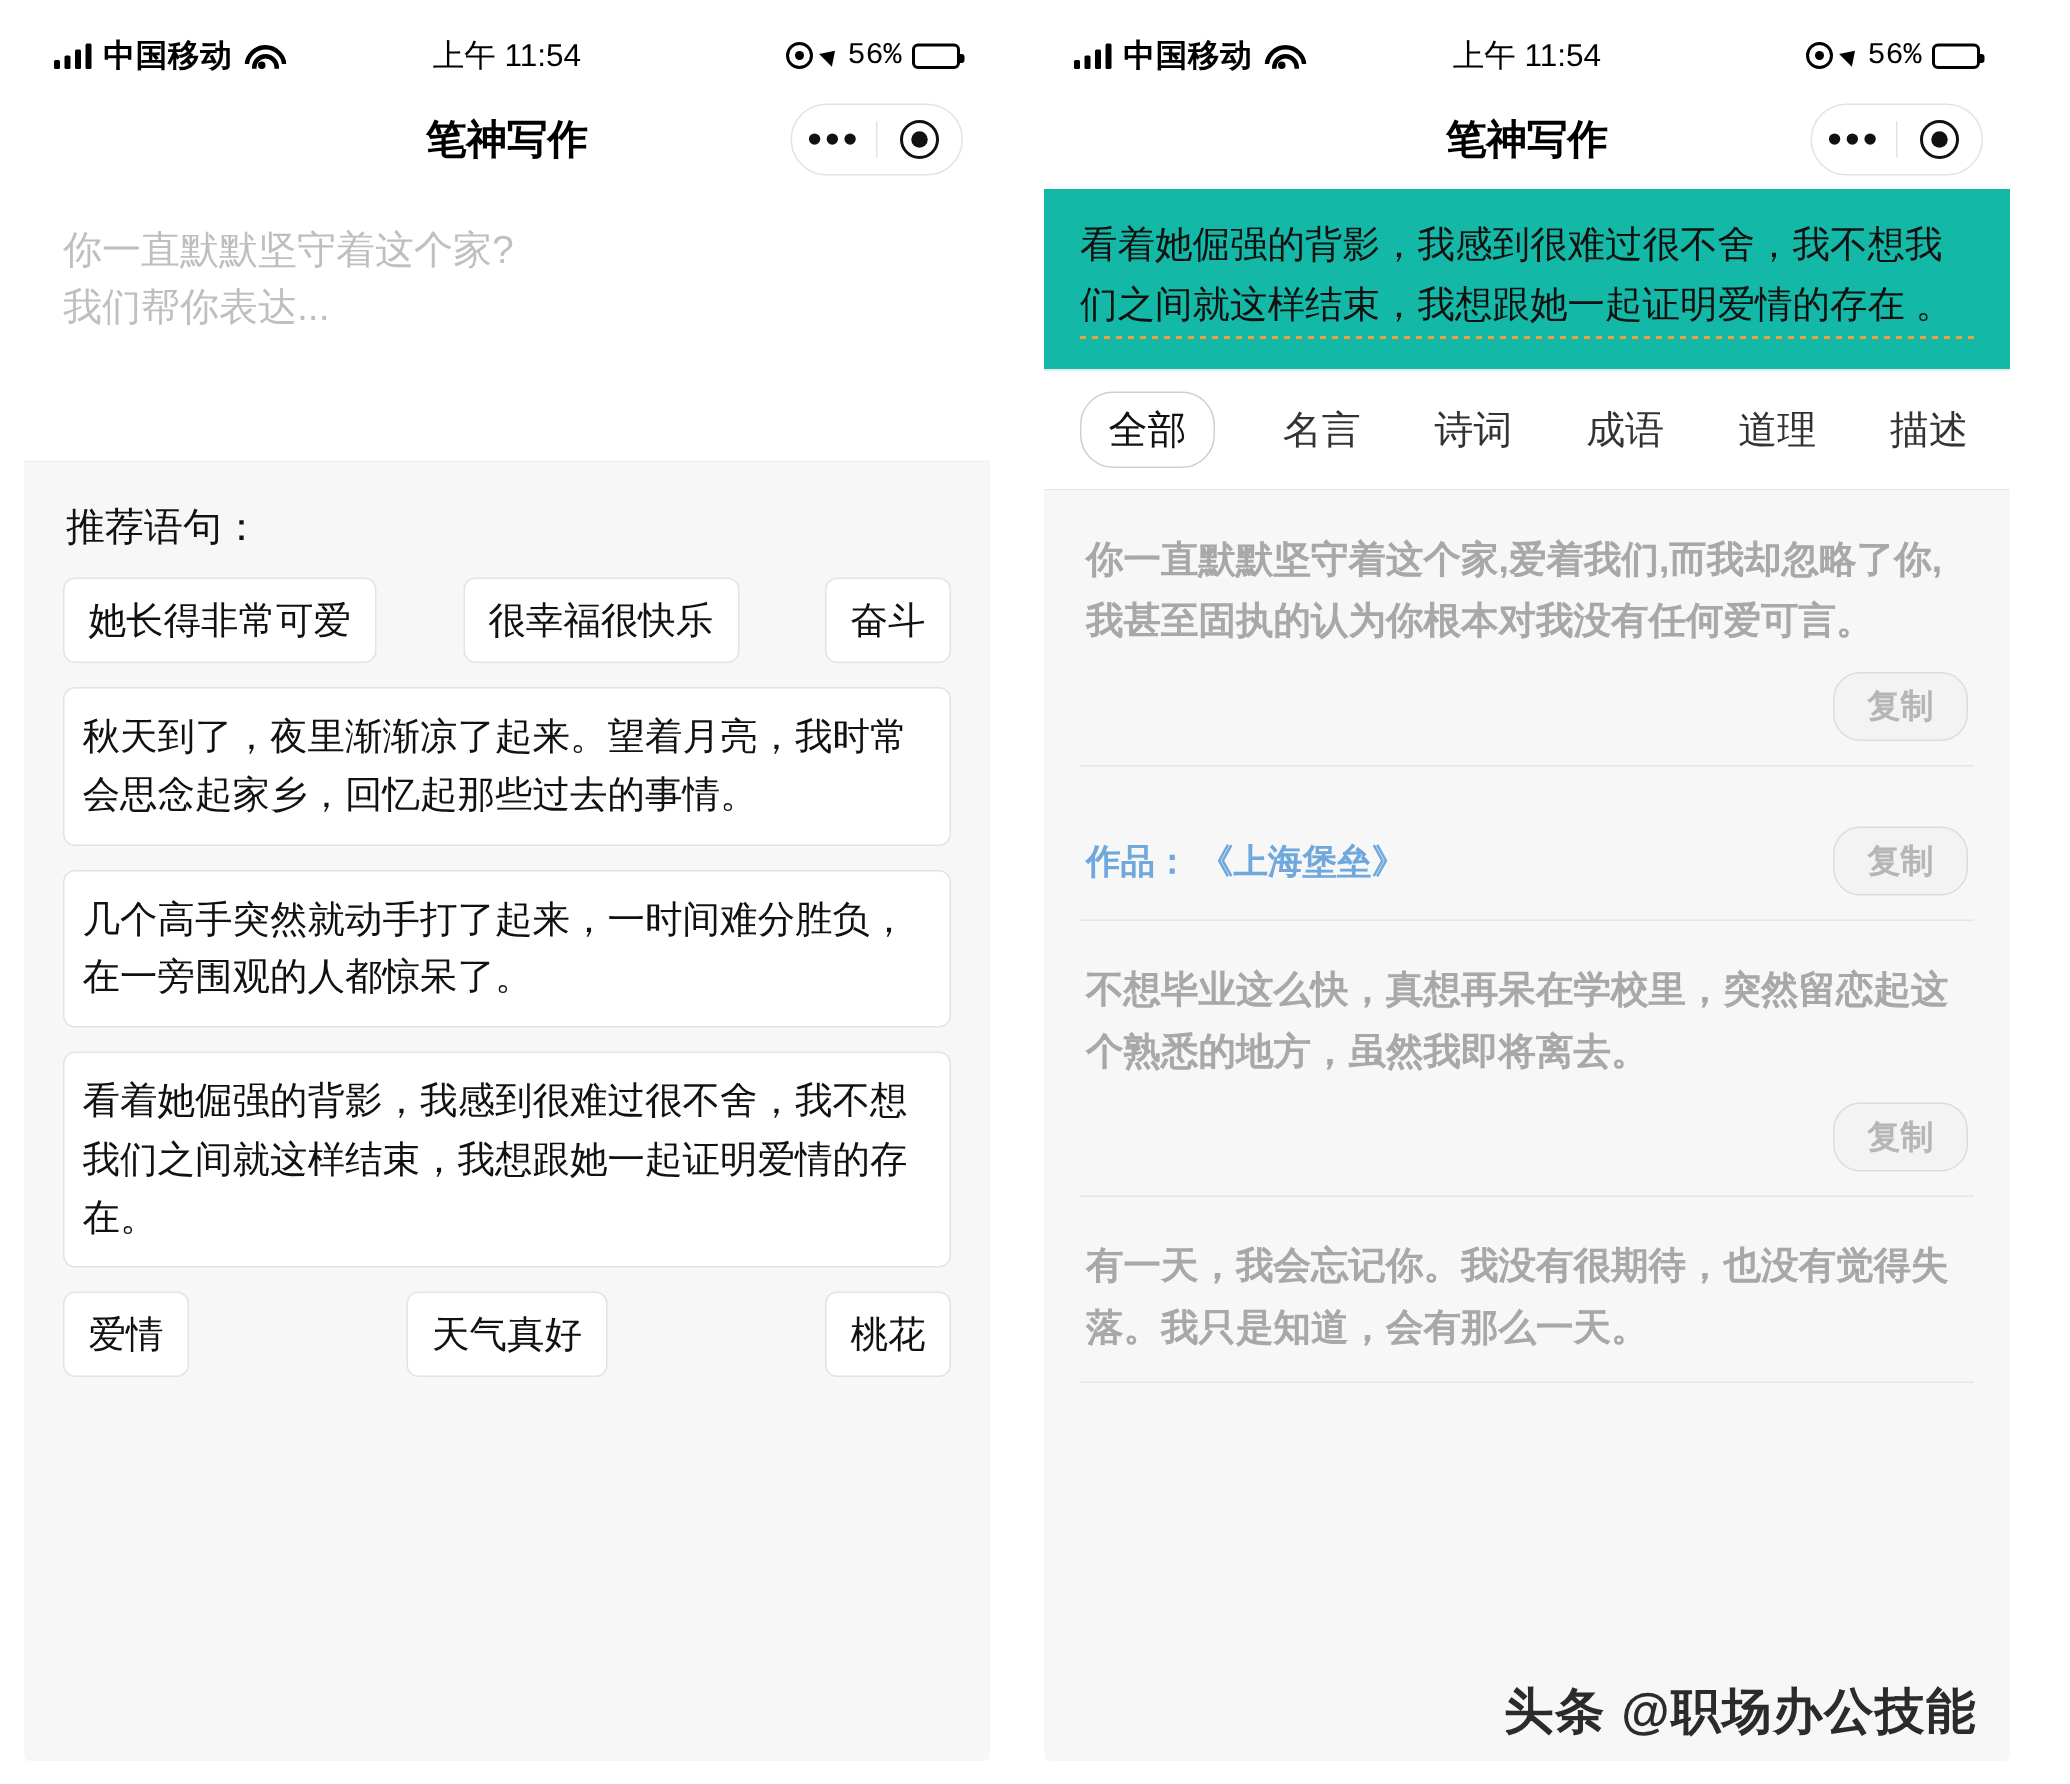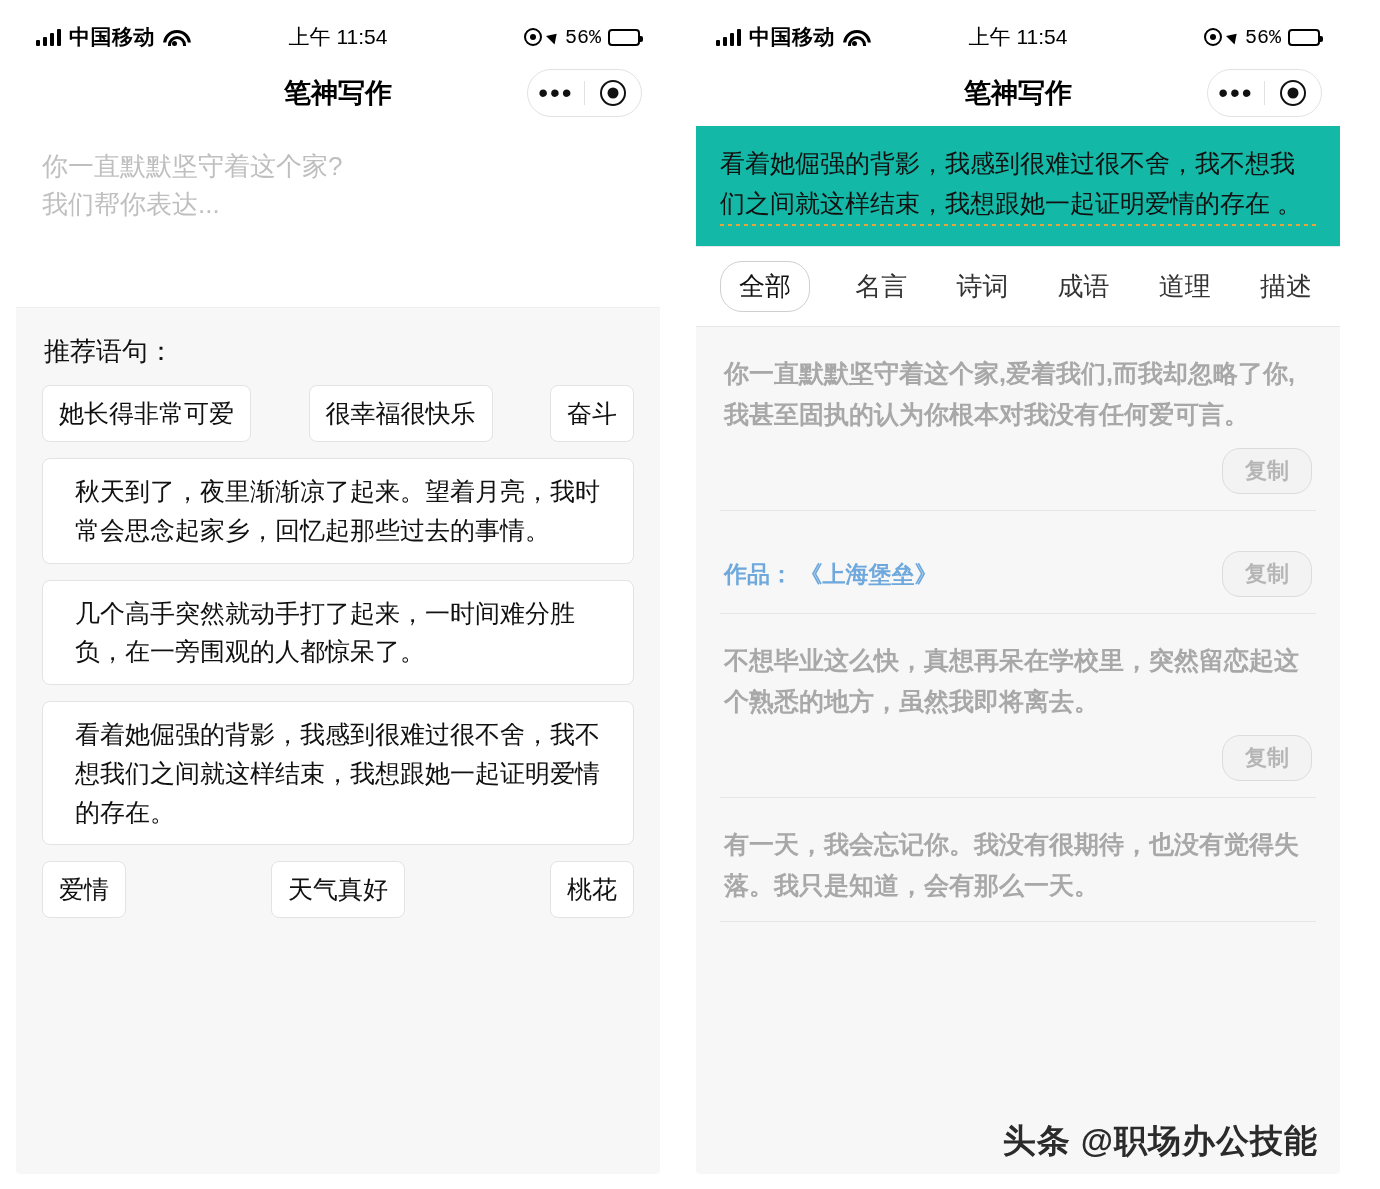--- a/index.html
+++ b/index.html
@@ -169,21 +169,21 @@
     border-radius: 8px;
     padding: 11px 16px;
     font-size: 25px;
     color: #111;
     white-space: nowrap;
   }
   .para {
     background: #fff;
     border: 1px solid #e3e3e3;
     border-radius: 8px;
-    padding: 13px 32px;
+    padding: 13px 12px;
     font-size: 25px;
     line-height: 1.55;
     color: #111;
     margin-bottom: 16px;
   }
 
   
   .input-box {
     padding: 18px 24px 20px 24px;
     background: #14b8a6;

